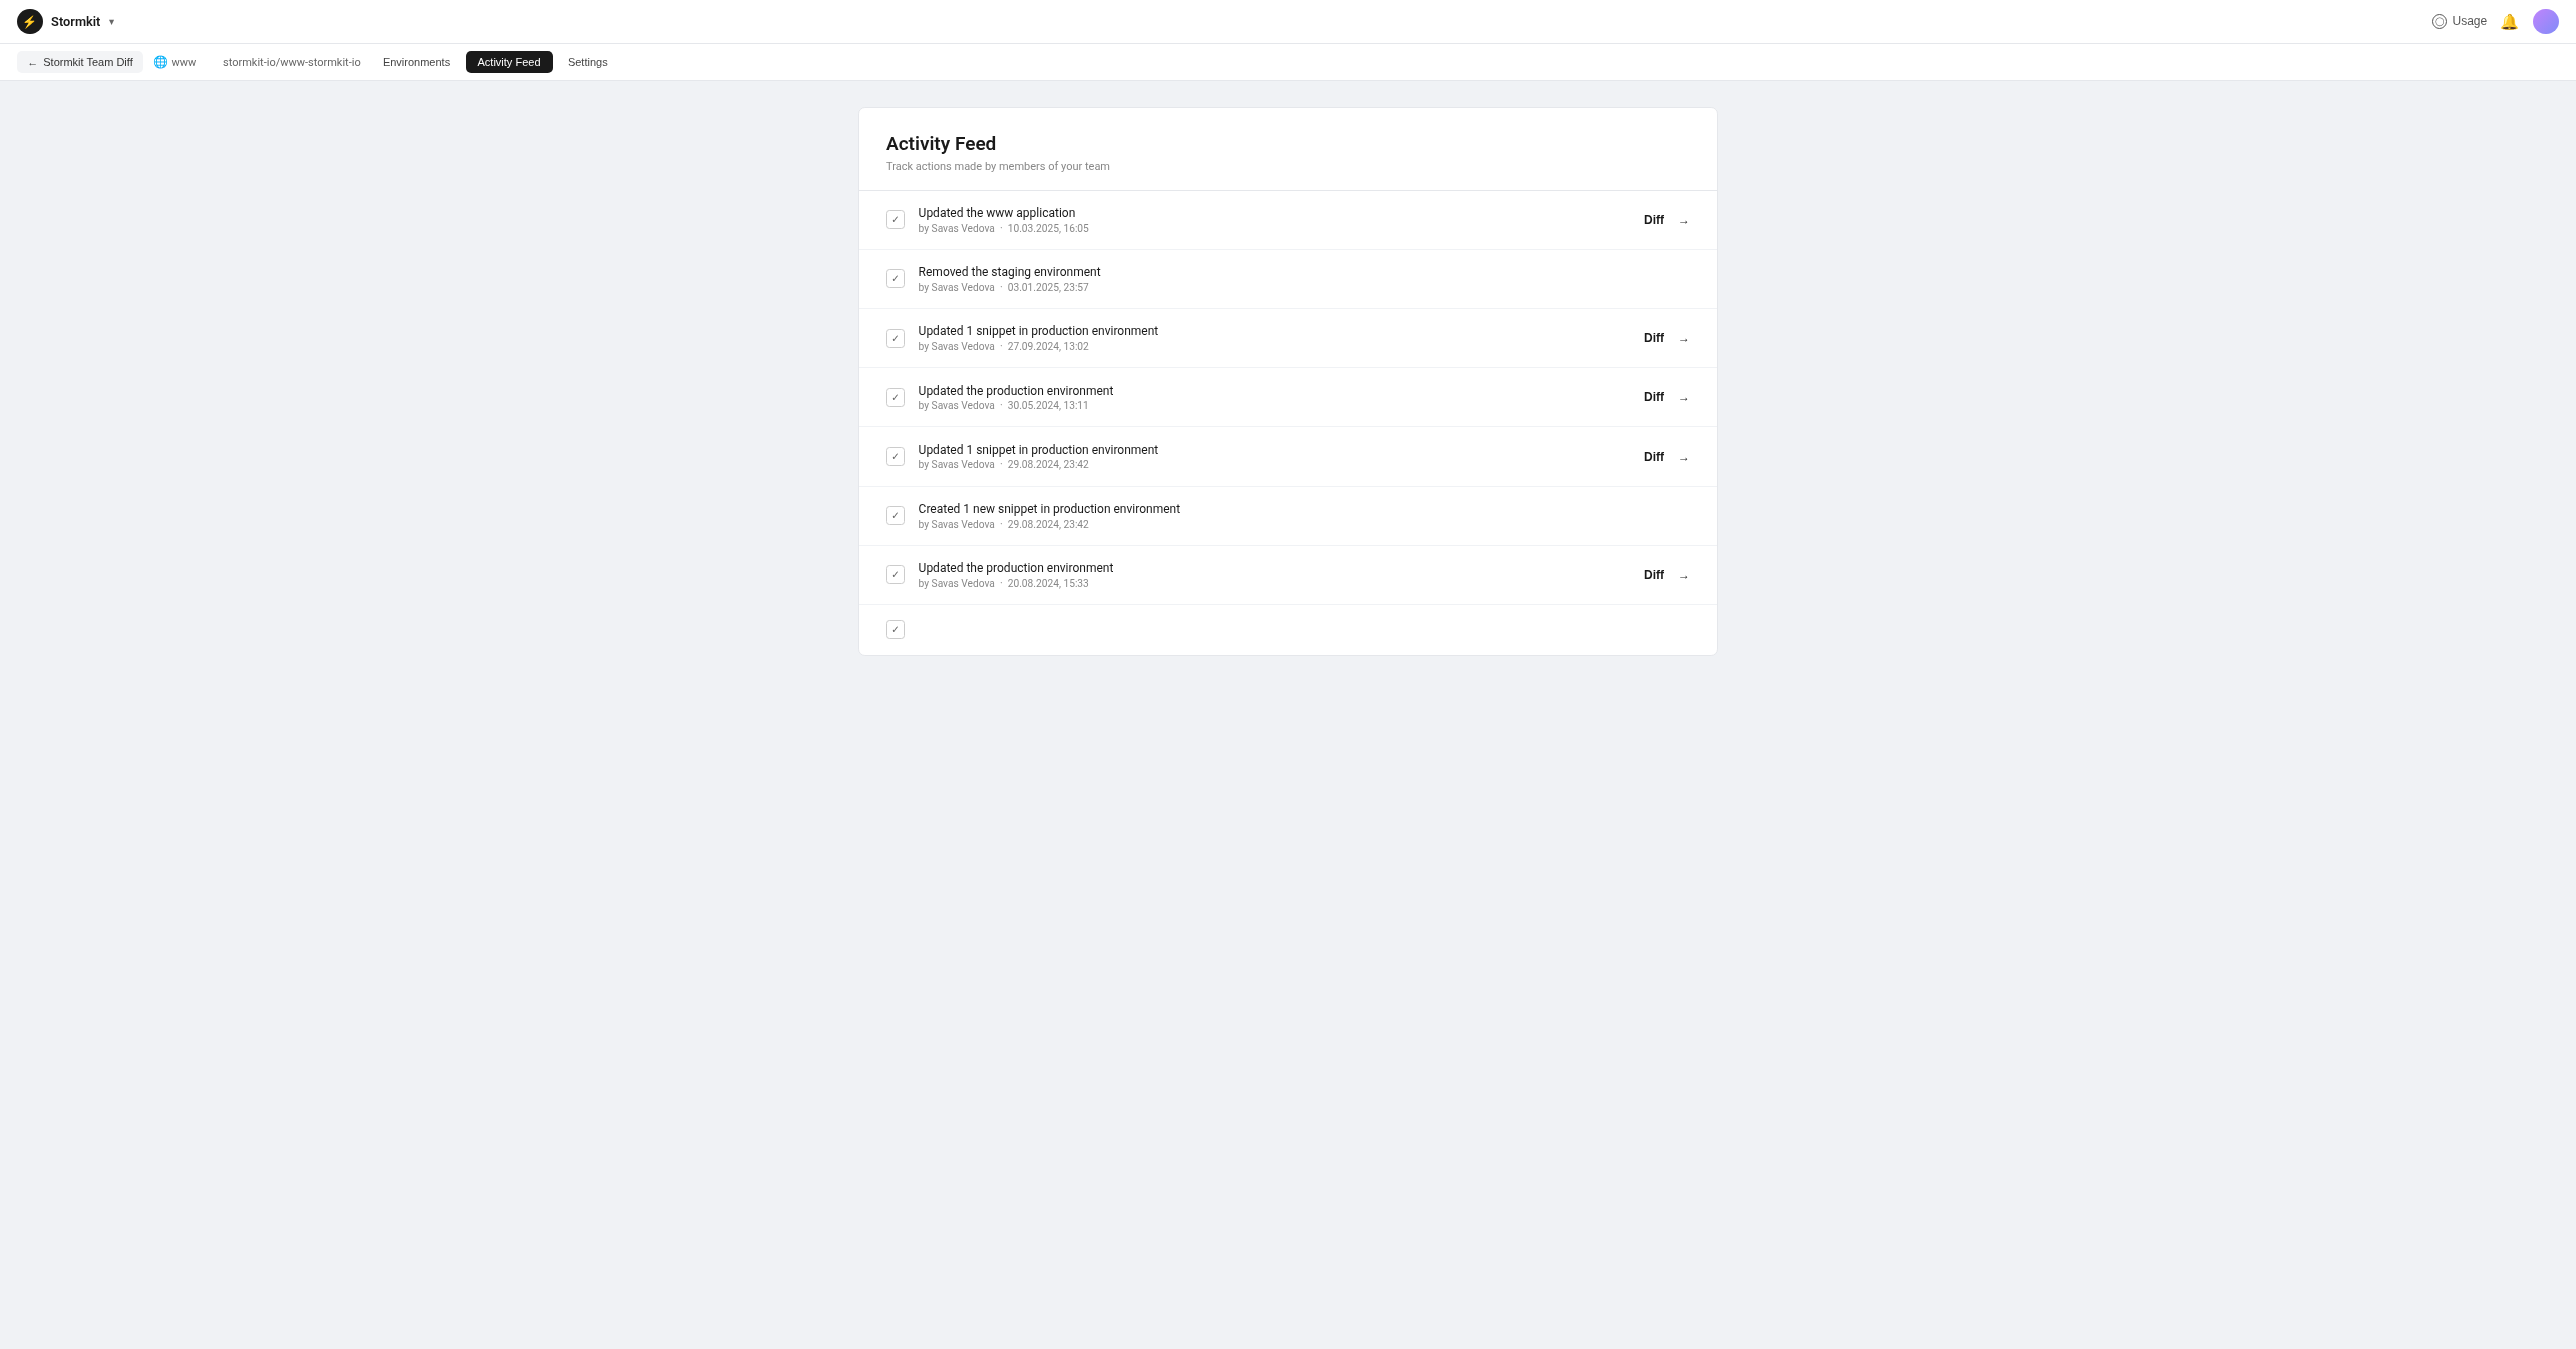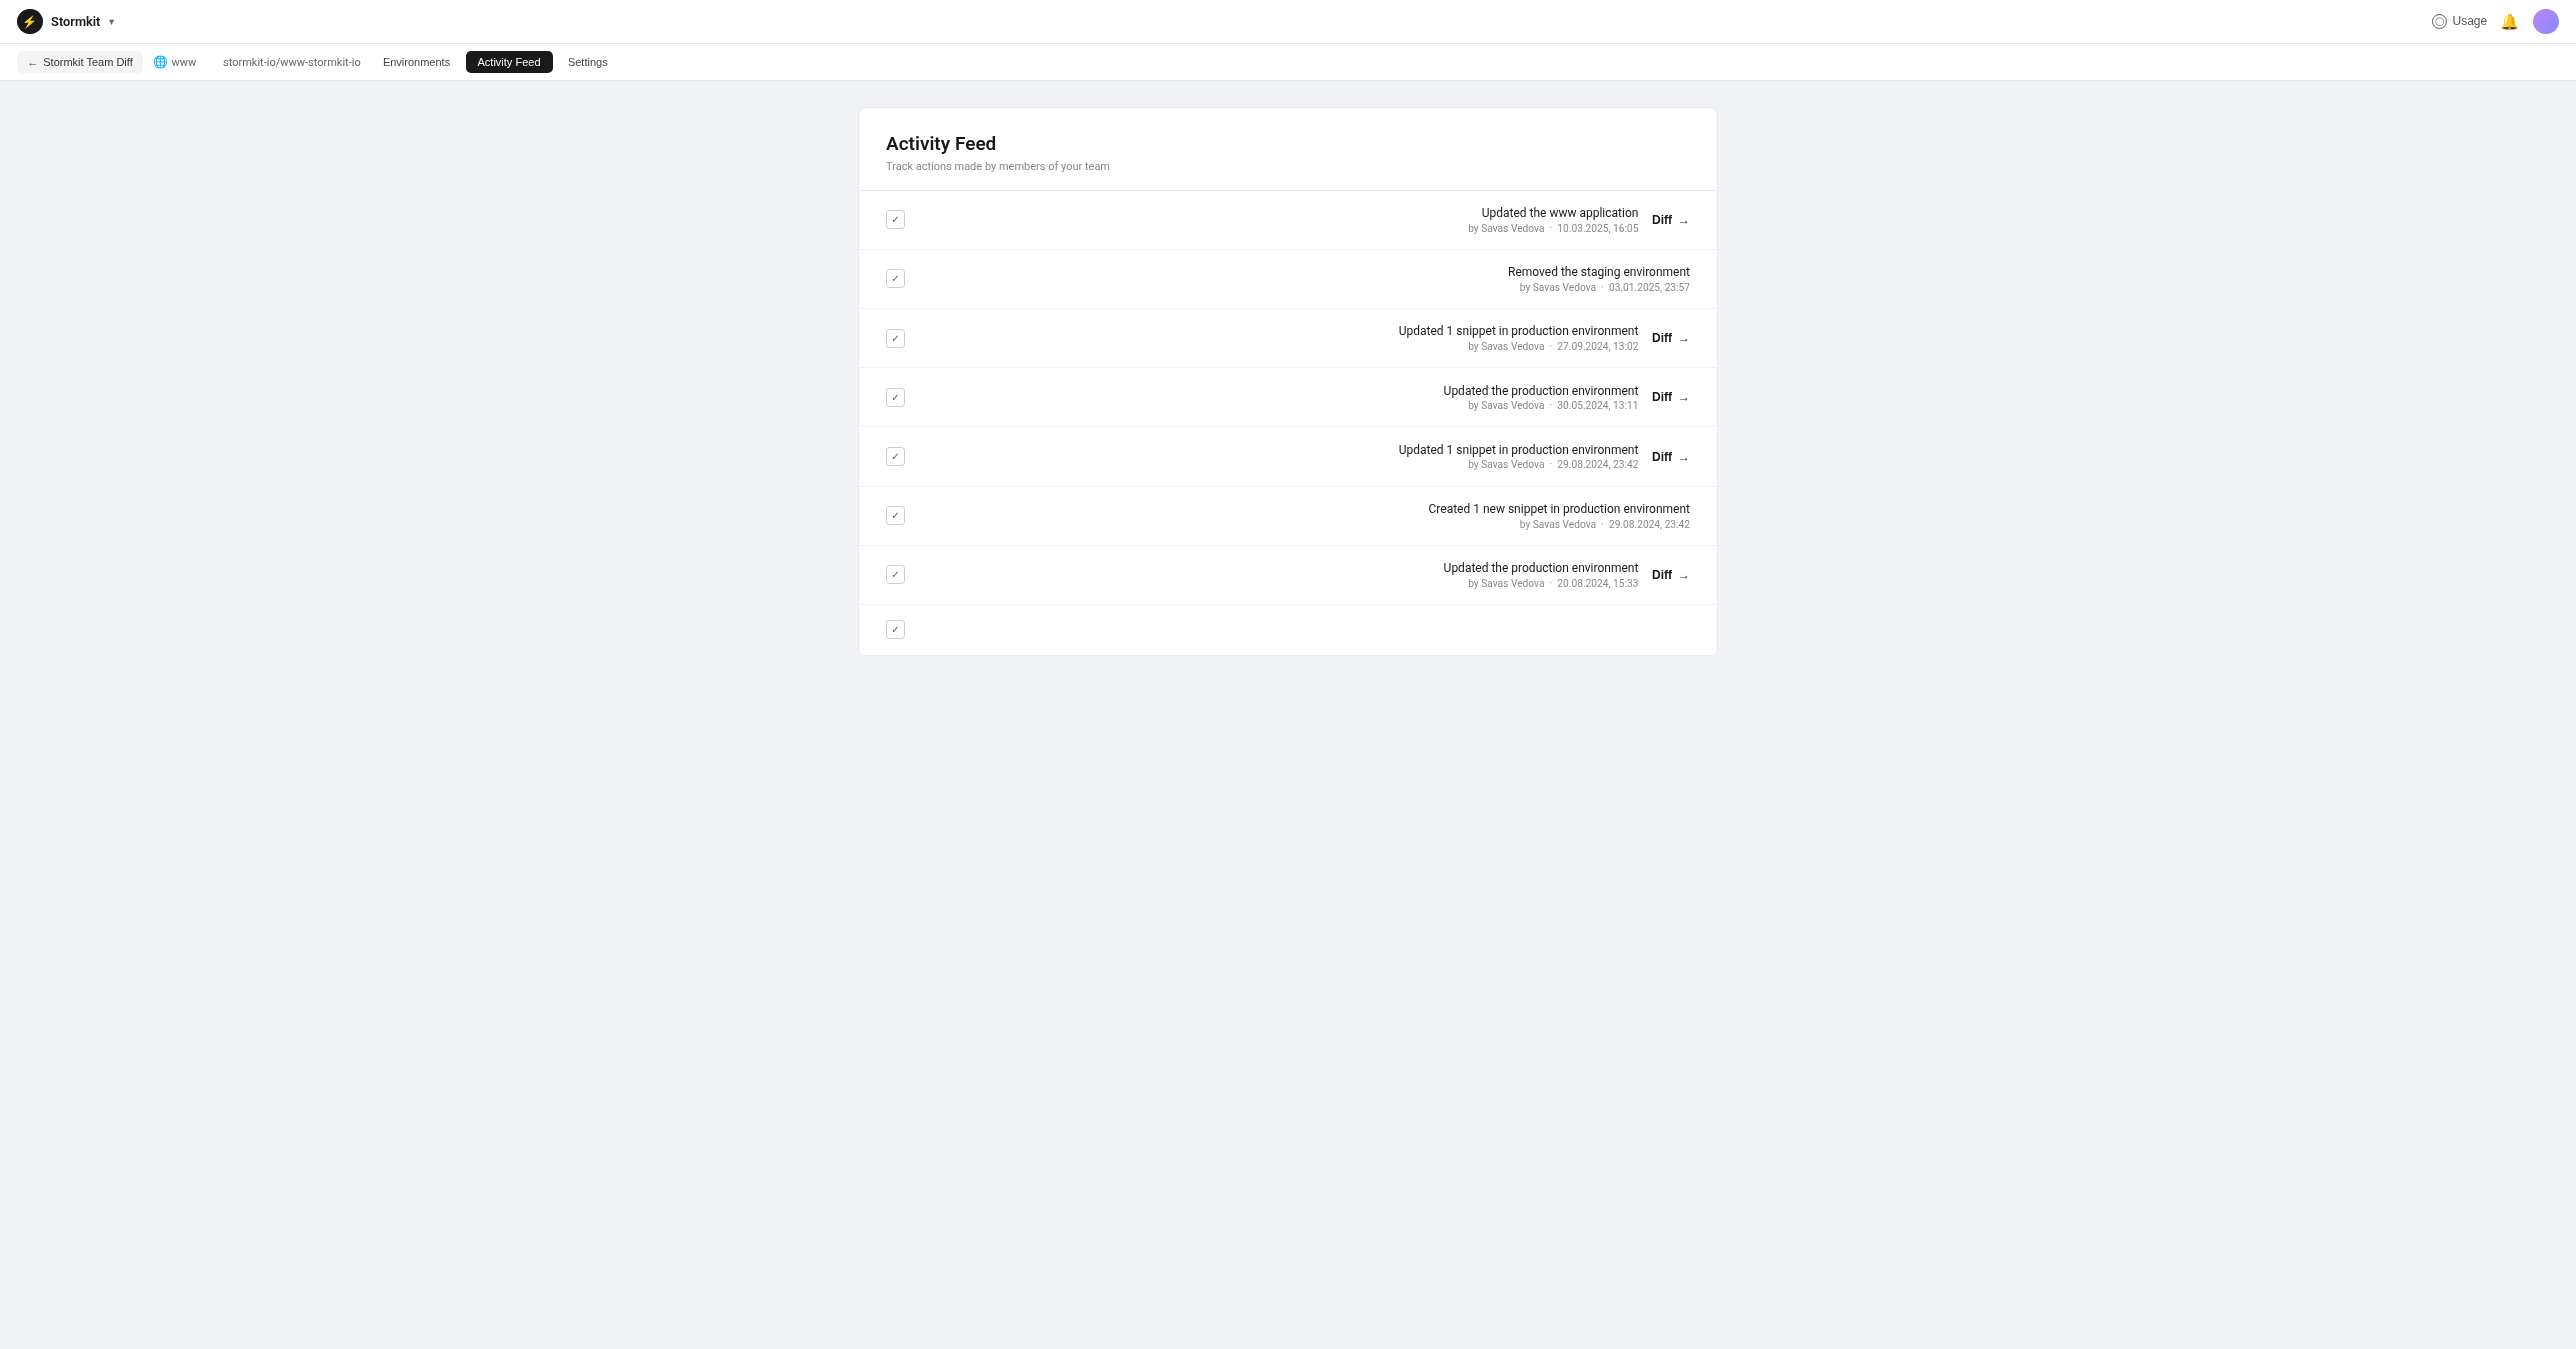--- a/index.html
+++ b/index.html
@@ -186,41 +186,40 @@
       border: 1.7px solid #ccc;
       border-radius: 3.4px;
       display: flex;
       align-items: center;
       justify-content: center;
       color: #666;
       font-size: 10.2px;
     }
     .activity-content {
       flex: 1;
-      text-align: right;
     }
     .activity-title {
       font-size: 12px;
       color: #1a1a1a;
       margin-bottom: 2.6px;
       font-weight: 400;
     }
     .activity-title .underline {
     }
     .activity-meta {
       font-size: 10.2px;
       color: #888;
     }
     .activity-meta .dot {
       margin: 0 5.1px;
     }
     .diff-btn {
       display: flex;
       align-items: center;
-      gap: 6px;
+      gap: 14px;
       background: none;
       border: none;
       font-size: 12px;
       font-weight: 600;
       color: #1a1a1a;
       cursor: pointer;
     }
     .diff-btn .arrow {
       font-size: 12px;
     }

